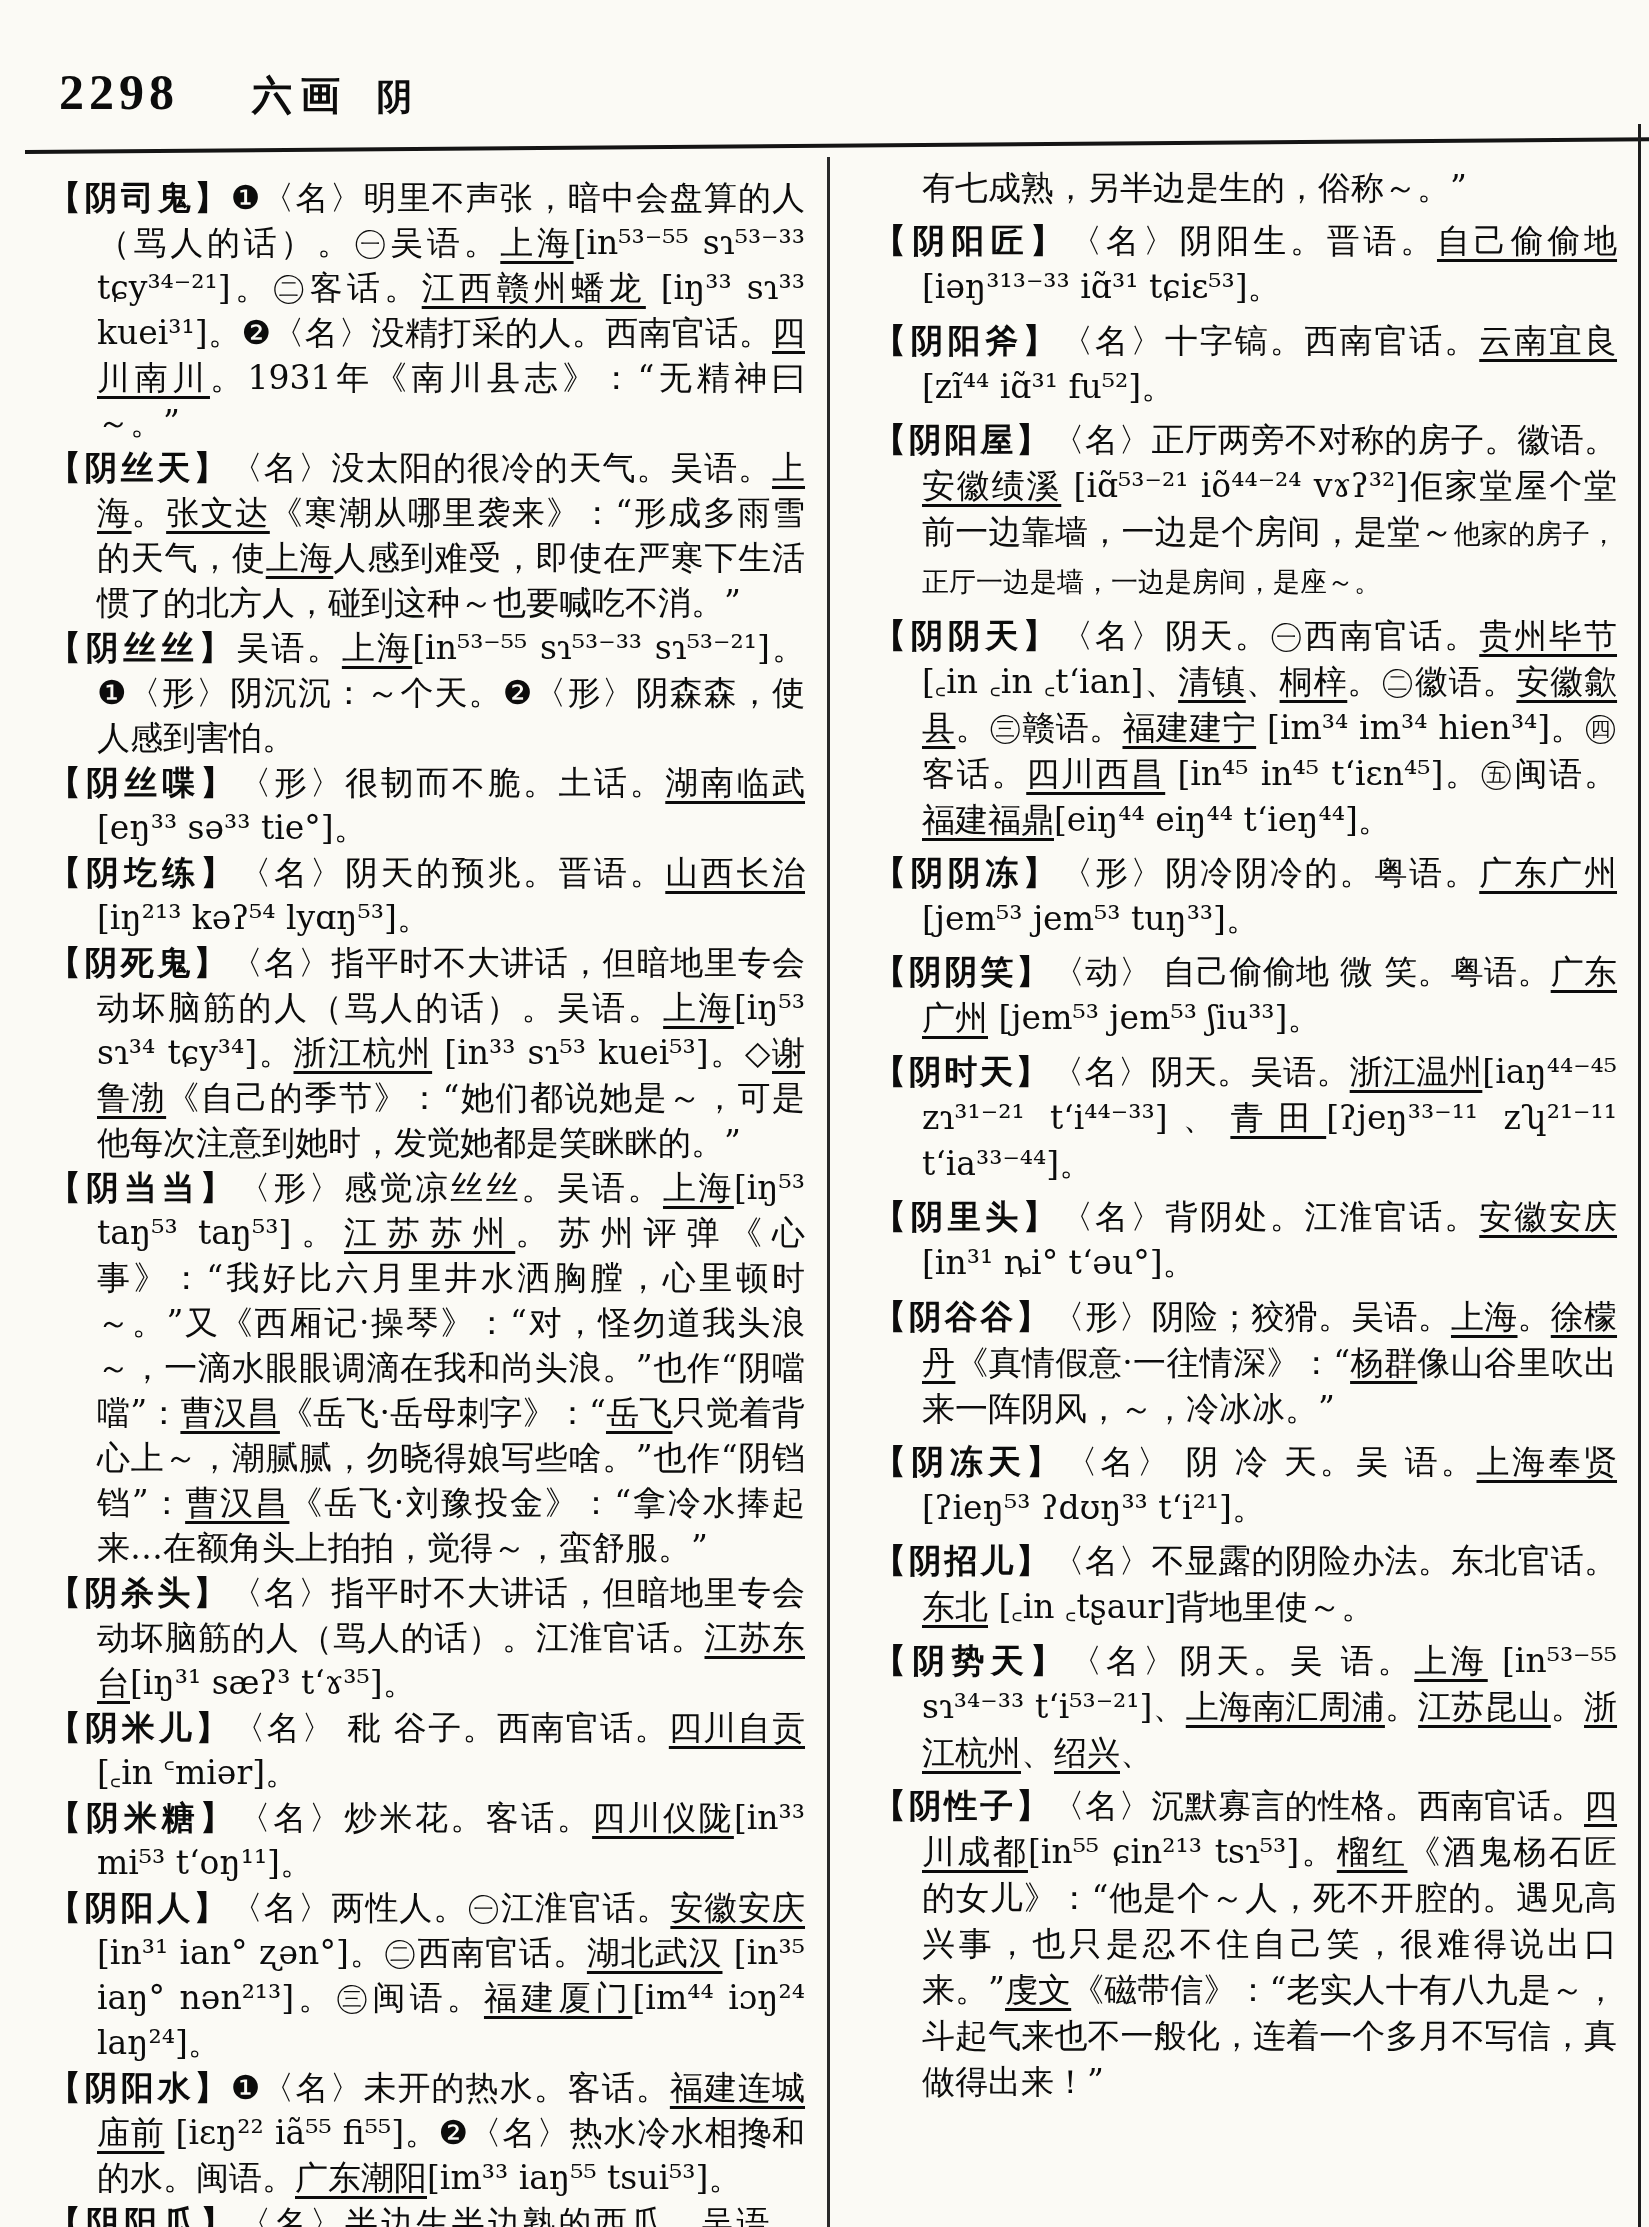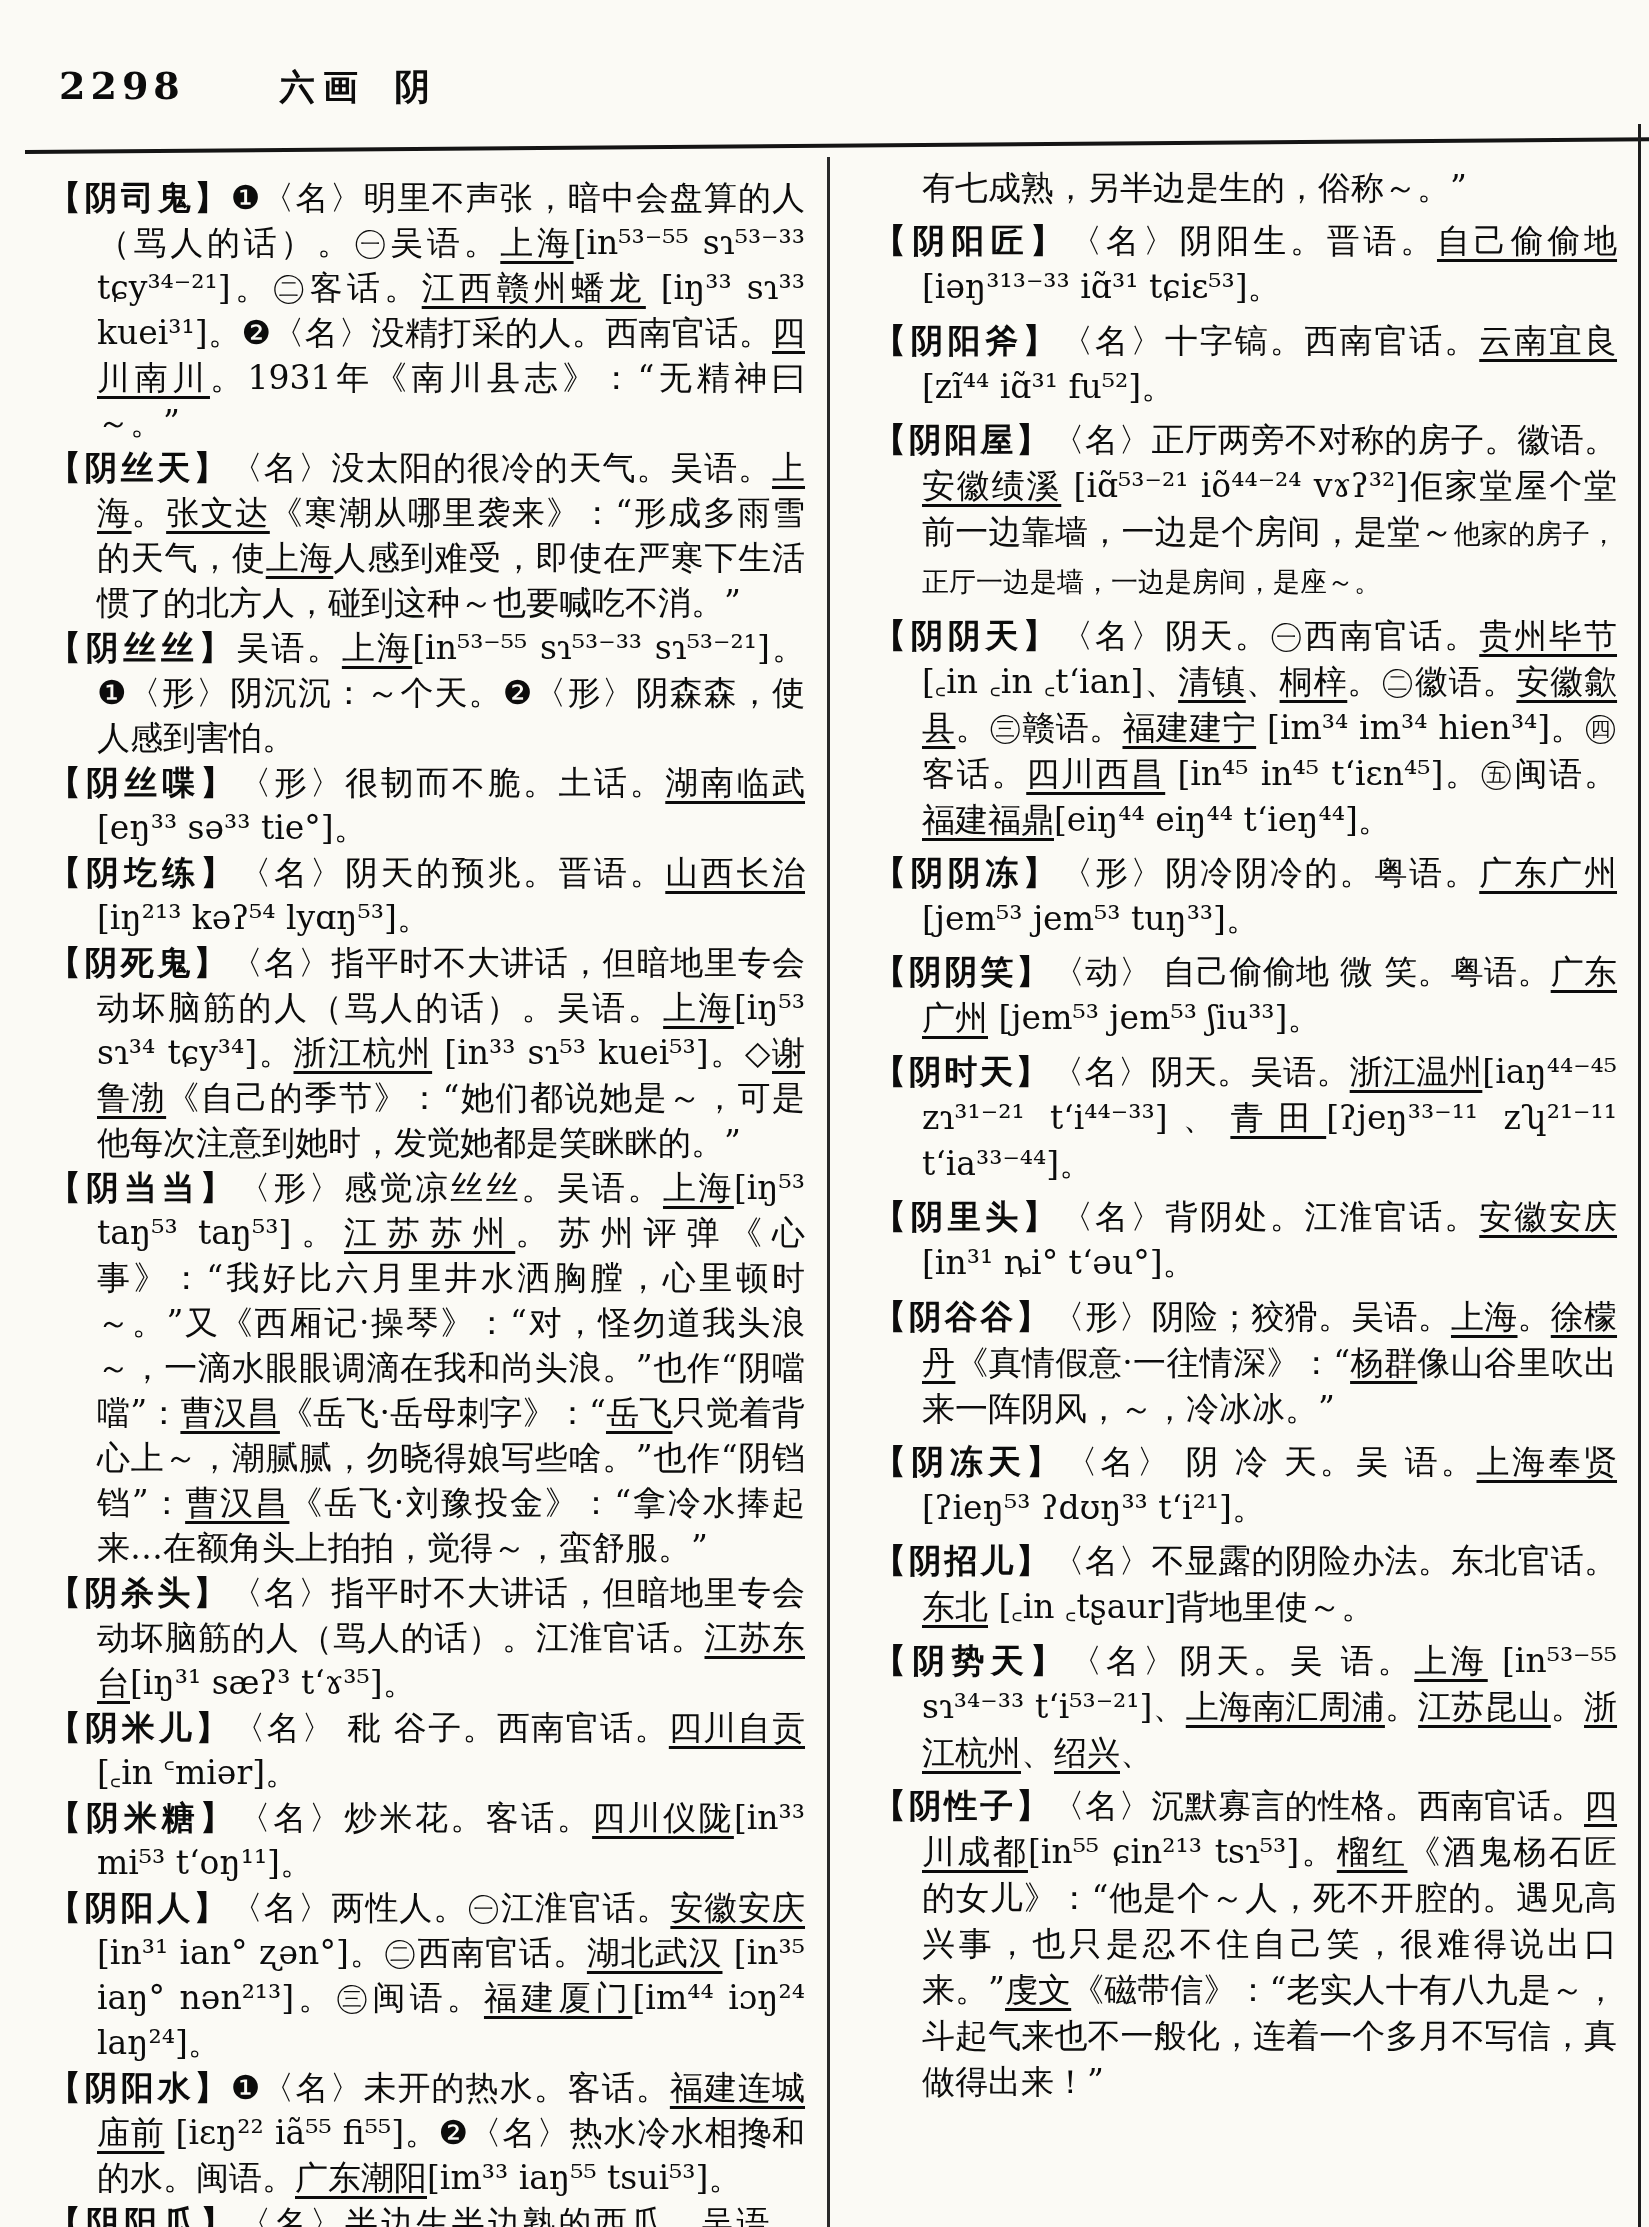--- a/index.html
+++ b/index.html
@@ -6,22 +6,22 @@
   body{
     width:1650px;height:2227px;
     background:#f2f0ea;
     font-family:"DejaVu Serif","Liberation Serif",serif;
   }
   .page{
     position:relative;width:1650px;height:2227px;overflow:hidden;
     background:#fbfaf5;color:#0c0c0c;
   }
   .header{position:absolute;top:63px;left:59px;white-space:nowrap;}
-  .pagenum{font-size:38px;letter-spacing:5px;font-weight:600;}
-  .section{font-size:35px;font-weight:700;margin-left:95px;letter-spacing:8.2px;}
+  .pagenum{font-size:50px;letter-spacing:5px;font-weight:600;font-family:Liberation Serif, serif;}
+  .section{font-size:40px;font-weight:700;margin-left:73px;letter-spacing:8.2px;}
   .headchar{font-size:36px;font-weight:700;margin-left:28px;}
   .hrule{
     position:absolute;left:25px;top:150px;width:1625px;height:4.1px;
     background:#151515;transform:rotate(-0.45deg);transform-origin:left center;
   }
   .vdivider{position:absolute;left:827px;top:157px;bottom:0;width:2.5px;background:#2a2a2a;}
   .vedge{position:absolute;left:1638px;top:124px;bottom:0;width:3.3px;background:#1d1d1d;}
   .col{position:absolute;}
   .col-left{left:48px;top:175px;width:757px;}
   .col-right{left:873px;top:165px;width:744px;}

